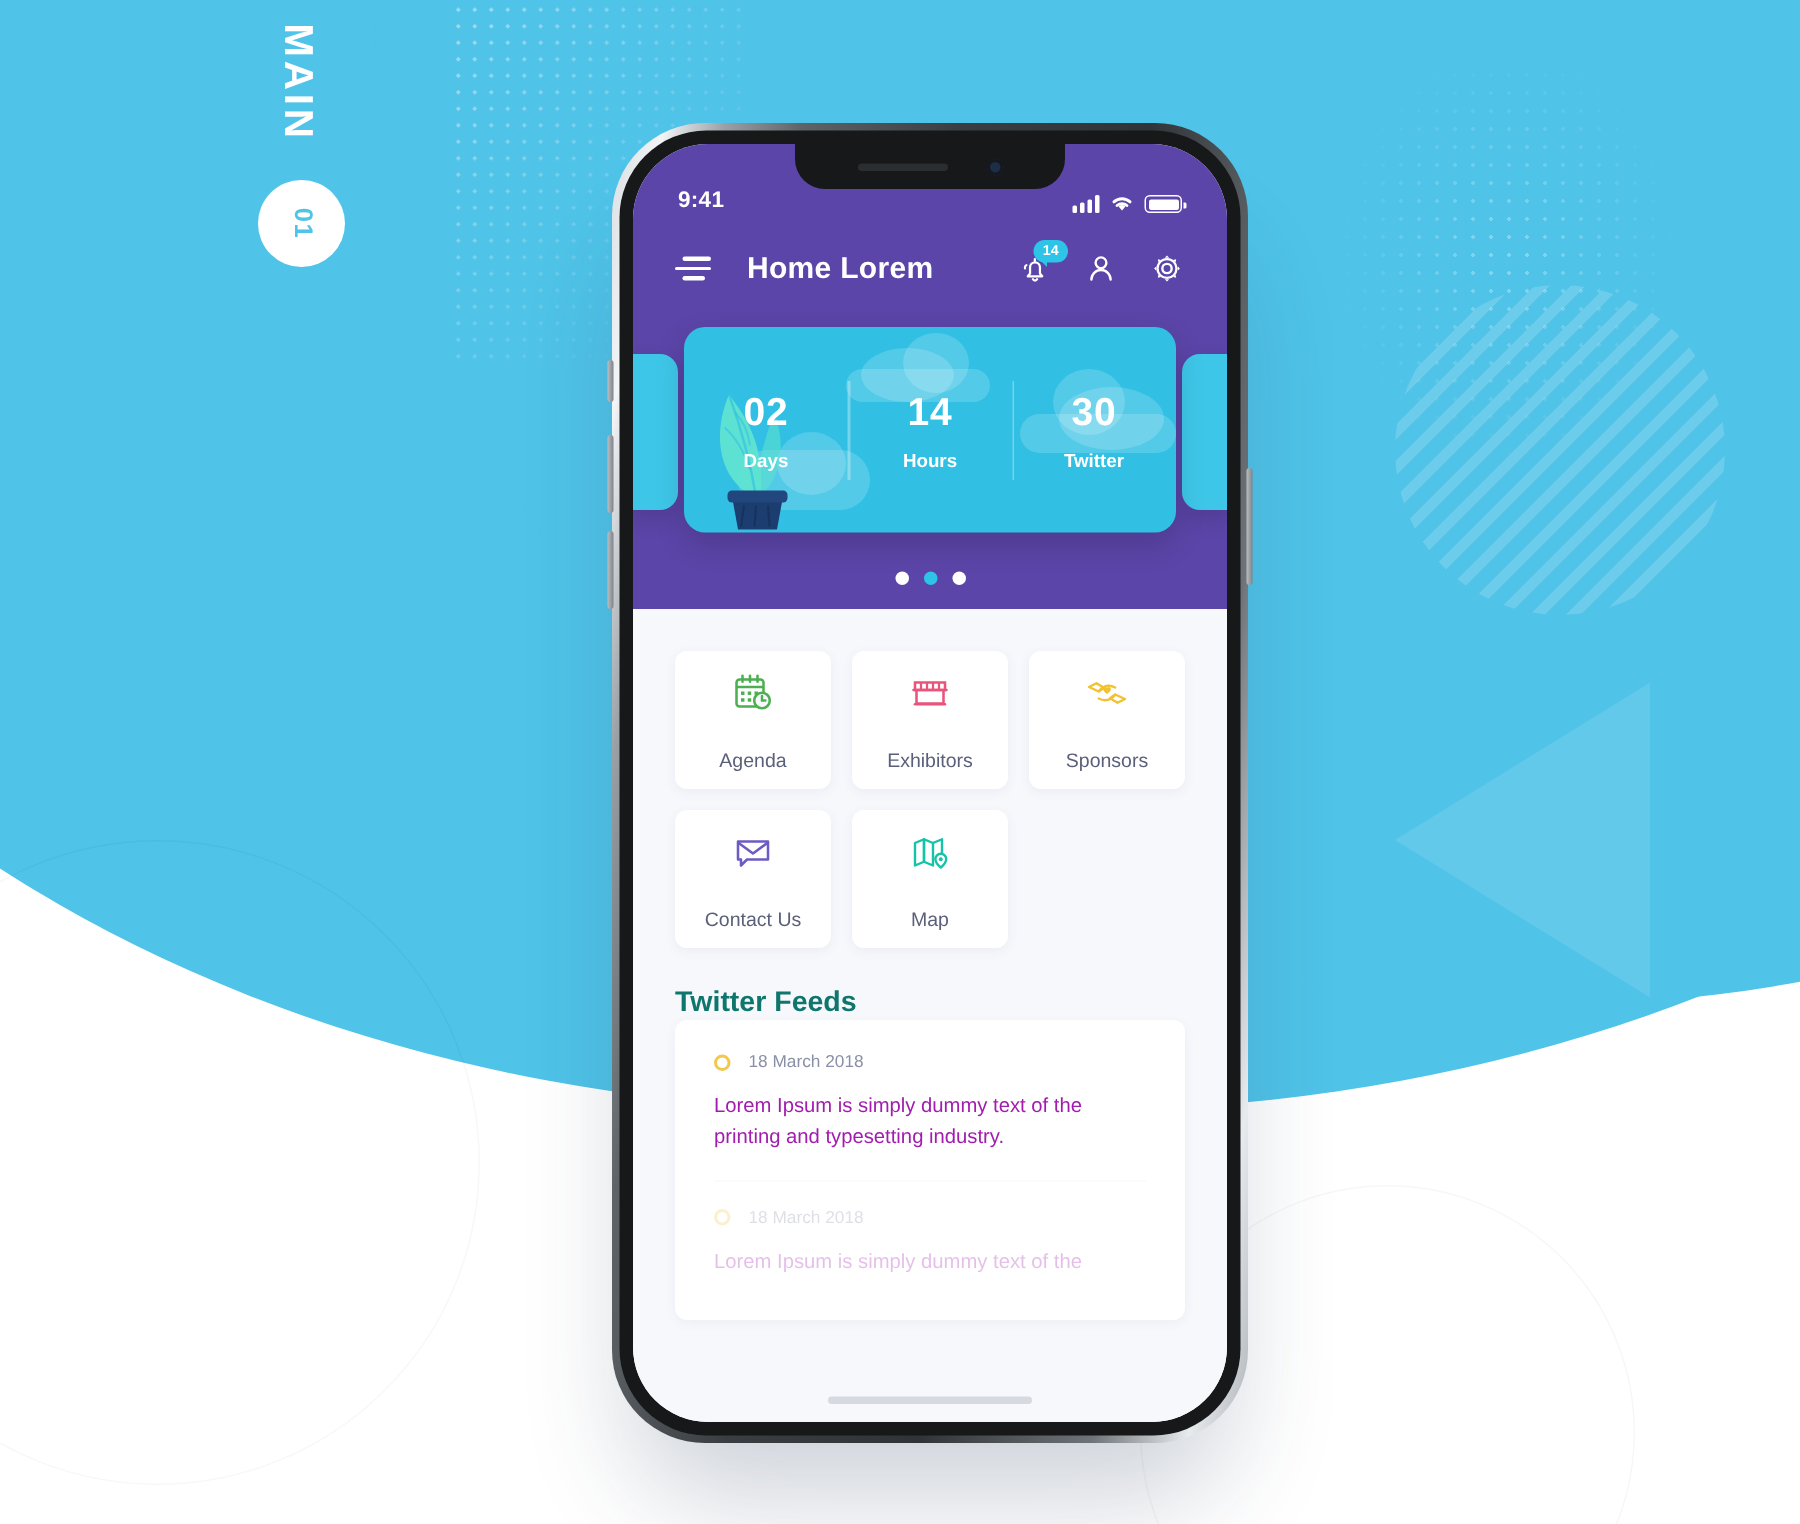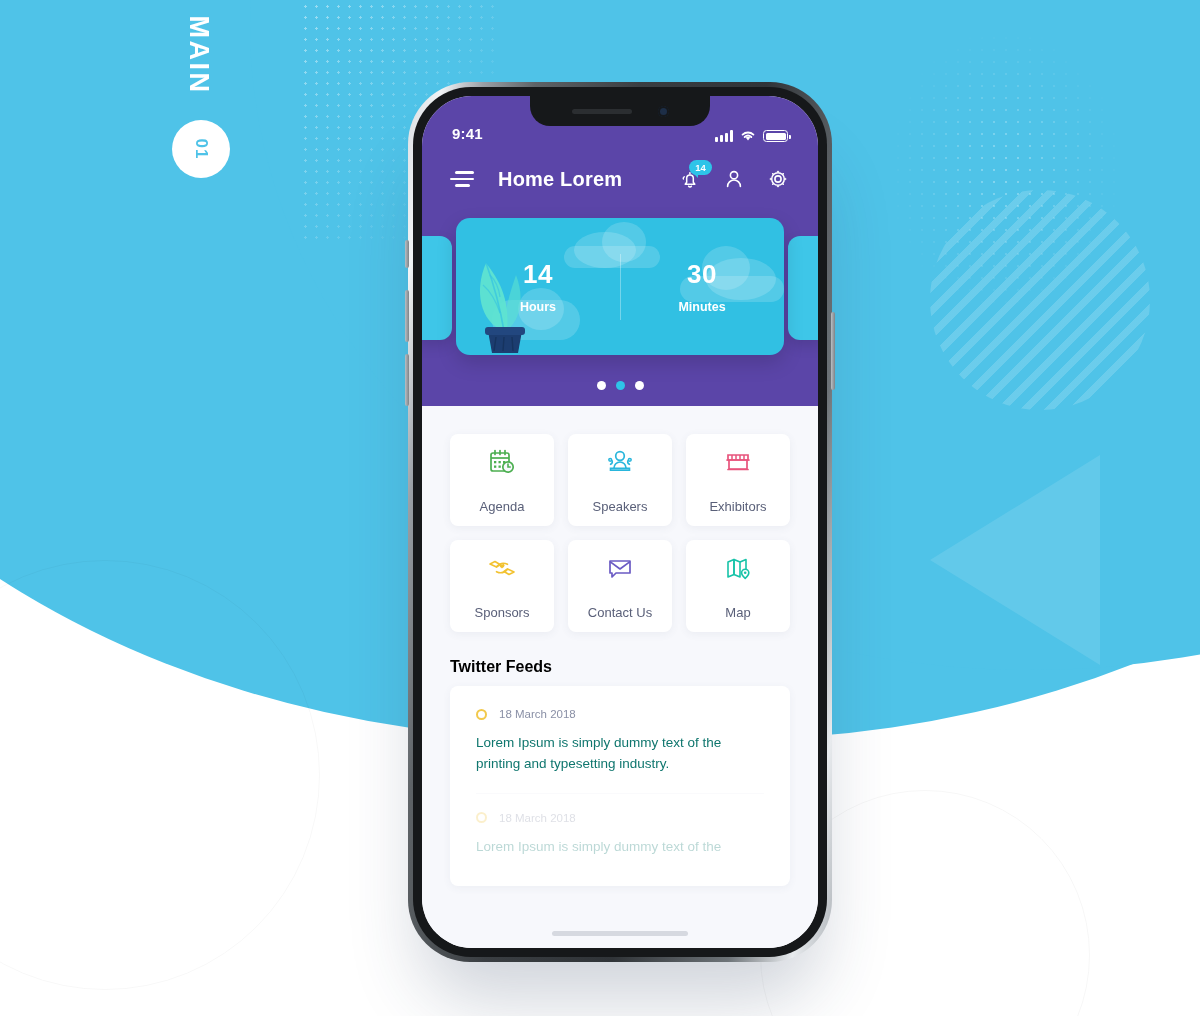--- a/index.html
+++ b/index.html
@@ -325,42 +325,42 @@
     display: flex; flex-direction: column;
     align-items: center; justify-content: center;
     gap: 22px;
     box-shadow: 0 2px 8px rgba(70,80,120,0.07);
     cursor: pointer;
   }
   .tile-icon { width: 30px; height: 30px; display:flex; align-items:center; justify-content:center; }
   .tile-label { font-size: 13px; color: #5A6079; }
 
   .section-title {
-    margin-top: 26px; margin-bottom: 10px;
-    font-size: 16px; font-weight: bold; color: #000000;
+    margin-top: 26px; margin-bottom: 0;
+    font-size: 19px; font-weight: bold; color: #0f766e;
   }
   .feed-card {
     background: #ffffff;
     border-radius: 8px;
     padding: 22px 26px 10px 26px;
     box-shadow: 0 2px 8px rgba(70,80,120,0.06);
   }
   .feed-item { padding-bottom: 18px; }
   .feed-item + .feed-item { border-top: 1px solid #EEF0F5; padding-top: 18px; }
   .feed-date-row { display: flex; align-items: center; gap: 12px; }
   .feed-bullet {
     width: 11px; height: 11px; border-radius: 50%;
     border: 2.2px solid #F2C94C; background: transparent;
     flex: 0 0 auto;
   }
   .feed-date { font-size: 11.5px; color: #8A90A6; }
   .feed-text {
     margin-top: 13px;
     font-size: 13.5px; line-height: 1.55;
-    color: #0f766e;
+    color: #a21caf;
   }
   .feed-item.faded { opacity: 0.28; }
   .home-indicator {
     position: absolute;
     left: 50%; bottom: 12px; transform: translateX(-50%);
     width: 136px; height: 5px; border-radius: 3px;
     background: #D6D9E0;
   }
 </style>
 </head>
@@ -481,26 +481,30 @@
                 <path d="M20 40 C 26 46 29 54 30 62" stroke="#31C0E3" stroke-width="1.2" fill="none" opacity="0.55"></path>
                 <path d="M13 50 C 20 56 26 66 30 78" stroke="#31C0E3" stroke-width="1.2" fill="none" opacity="0.55"></path>
                 <path d="M36 96 C 52 84 54 60 46 40 C 40 58 34 76 34 96 Z" fill="#5FE4D0" opacity="0.55"></path>
                 <path d="M18 96 h34 l-4 22 h-26 Z" fill="#1C3D70"></path>
                 <rect x="15" y="92" width="40" height="8" rx="3" fill="#22477F"></rect>
                 <path d="M26 102 l-2 14 M34 102 l-1 14 M42 102 l1 14" stroke="#16335E" stroke-width="1.4"></path>
               </svg>
 
               <div class="count-cells">
                 <div class="count-cell">
+                  <div class="count-num">02</div>
+                  <div class="count-lbl">Days</div>
+                </div>
+                <div class="count-cell">
                   <div class="count-num">14</div>
                   <div class="count-lbl">Hours</div>
                 </div>
                 <div class="count-cell">
                   <div class="count-num">30</div>
-                  <div class="count-lbl">Minutes</div>
+                  <div class="count-lbl">Twitter</div>
                 </div>
               </div>
             </div>
           </div>
 
           <div class="dots">
             <div class="dot"></div>
             <div class="dot active"></div>
             <div class="dot"></div>
           </div>
@@ -521,34 +525,20 @@
                   <rect x="16" y="14" width="2.3" height="2.3" fill="#4CAF50"></rect>
                   <rect x="7" y="18.5" width="2.3" height="2.3" fill="#4CAF50"></rect>
                   <rect x="11.5" y="18.5" width="2.3" height="2.3" fill="#4CAF50"></rect>
                   <circle cx="21" cy="20" r="5.2" fill="#F7F8FC" stroke="#4CAF50" stroke-width="1.7"></circle>
                   <path d="M21 17 v3 h2.2" stroke="#4CAF50" stroke-width="1.6" fill="none" stroke-linecap="round"></path>
                 </svg>
               </div>
               <div class="tile-label">Agenda</div>
             </div>
 
-            <div class="tile">
-              <div class="tile-icon">
-                <svg width="30" height="30" viewBox="0 0 30 30">
-                  <circle cx="15" cy="9" r="4.3" stroke="#29B6DC" stroke-width="1.7" fill="none"></circle>
-                  <path d="M9 21 a6 6 0 0 1 12 0" stroke="#29B6DC" stroke-width="1.7" fill="none"></path>
-                  <path d="M5.5 21.2 h19 v1.9 h-19 Z" stroke="#29B6DC" stroke-width="1.6" fill="none"></path>
-                  <path d="M7 13.5 a3 3 0 0 1 -1.4 3.8" stroke="#29B6DC" stroke-width="1.6" fill="none" stroke-linecap="round"></path>
-                  <path d="M23 13.5 a3 3 0 0 0 1.4 3.8" stroke="#29B6DC" stroke-width="1.6" fill="none" stroke-linecap="round"></path>
-                  <circle cx="5.2" cy="12.8" r="1.4" stroke="#29B6DC" stroke-width="1.5" fill="none"></circle>
-                  <circle cx="24.8" cy="12.8" r="1.4" stroke="#29B6DC" stroke-width="1.5" fill="none"></circle>
-                </svg>
-              </div>
-              <div class="tile-label">Speakers</div>
-            </div>
 
             <div class="tile">
               <div class="tile-icon">
                 <svg width="30" height="30" viewBox="0 0 30 30">
                   <path d="M5 8 h20 v5 h-20 Z" stroke="#E8547C" stroke-width="1.7" fill="none"></path>
                   <path d="M9 8 v5 M13 8 v5 M17 8 v5 M21 8 v5" stroke="#E8547C" stroke-width="1.5"></path>
                   <path d="M4 13 h22" stroke="#E8547C" stroke-width="1.7" stroke-linecap="round"></path>
                   <path d="M6 13 v9 h18 v-9" stroke="#E8547C" stroke-width="1.7" fill="none" stroke-linejoin="round"></path>
                   <path d="M5 22.5 h20" stroke="#E8547C" stroke-width="1.7" stroke-linecap="round"></path>
                 </svg>

